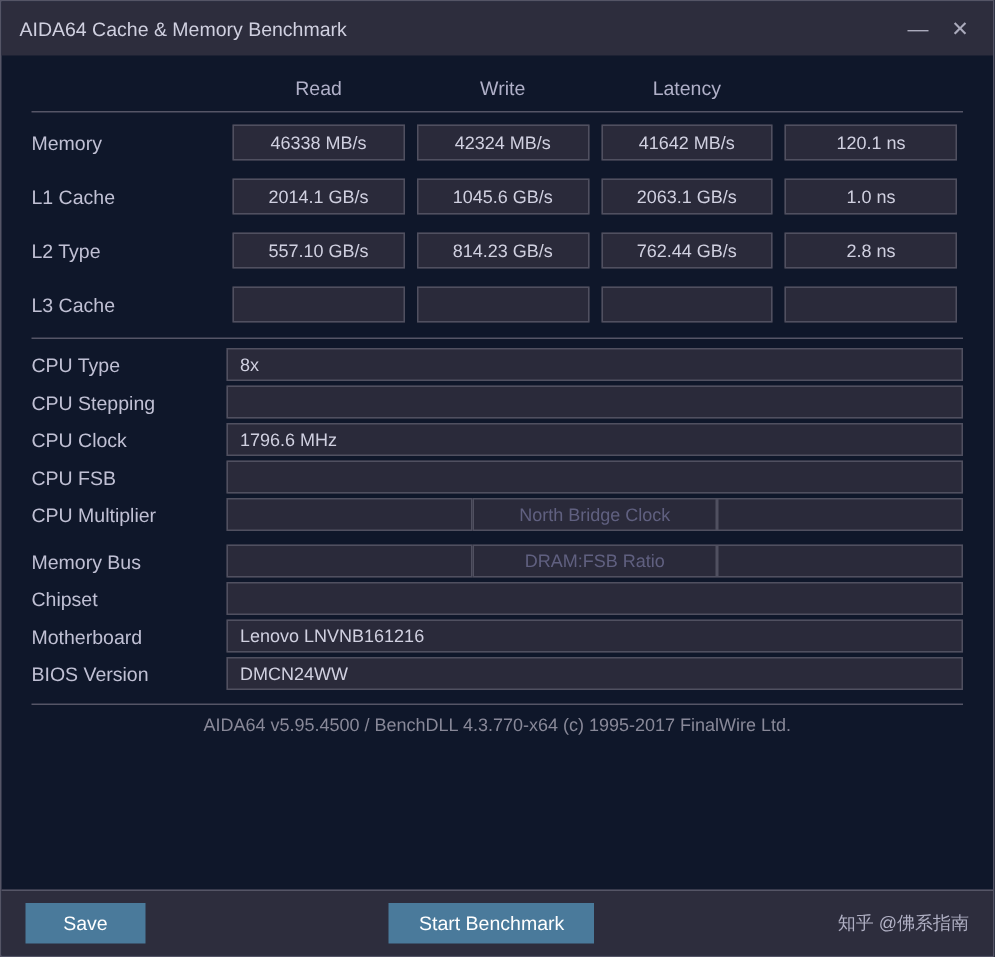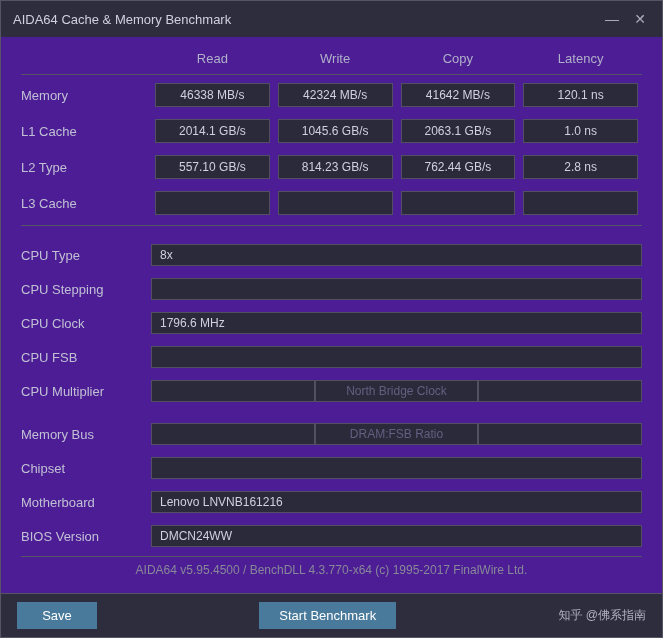--- a/index.html
+++ b/index.html
@@ -9,21 +9,21 @@
       background: #4a4a5a;
       display: flex;
       justify-content: center;
       align-items: center;
       width: 663px;
       height: 638px;
     }
     .window {
       width: 663px;
       height: 638px;
-      background: #4c1d95;
+      background: #0f172a;
       display: flex;
       flex-direction: column;
       border: 1px solid #555566;
     }
     .title-bar {
       background: #2d2d3d;
       height: 36px;
       display: flex;
       align-items: center;
       justify-content: space-between;
@@ -103,21 +103,20 @@
     .info-section {
       border-top: 1px solid #555566;
       padding: 6px 0;
     }
     .info-row {
       display: grid;
       grid-template-columns: 130px 1fr;
       align-items: center;
       margin-bottom: 3px;
       min-height: 22px;
-      margin-top: 12px;
     }
     .info-row.double {
       grid-template-columns: 130px 1fr 1fr 1fr;
     }
     .info-label {
       color: #c0c0d4;
       font-size: 13px;
     }
     .info-value-box {
       background: #2a2a3a;
@@ -184,21 +183,20 @@
       <span class="title-btn">✕</span>
     </div>
   </div>
 
   <div class="content">
 
     <div class="header-row">
       <div class="header-cell"></div>
       <div class="header-cell">Read</div>
       <div class="header-cell">Write</div>
-      <div class="header-cell">Copy</div>
       <div class="header-cell">Latency</div>
     </div>
 
     <div class="bench-section">
 
       <div class="bench-row">
         <div class="row-label">Memory</div>
         <div class="value-cell">
           <div class="value-box">46338 MB/s</div>
         </div>

